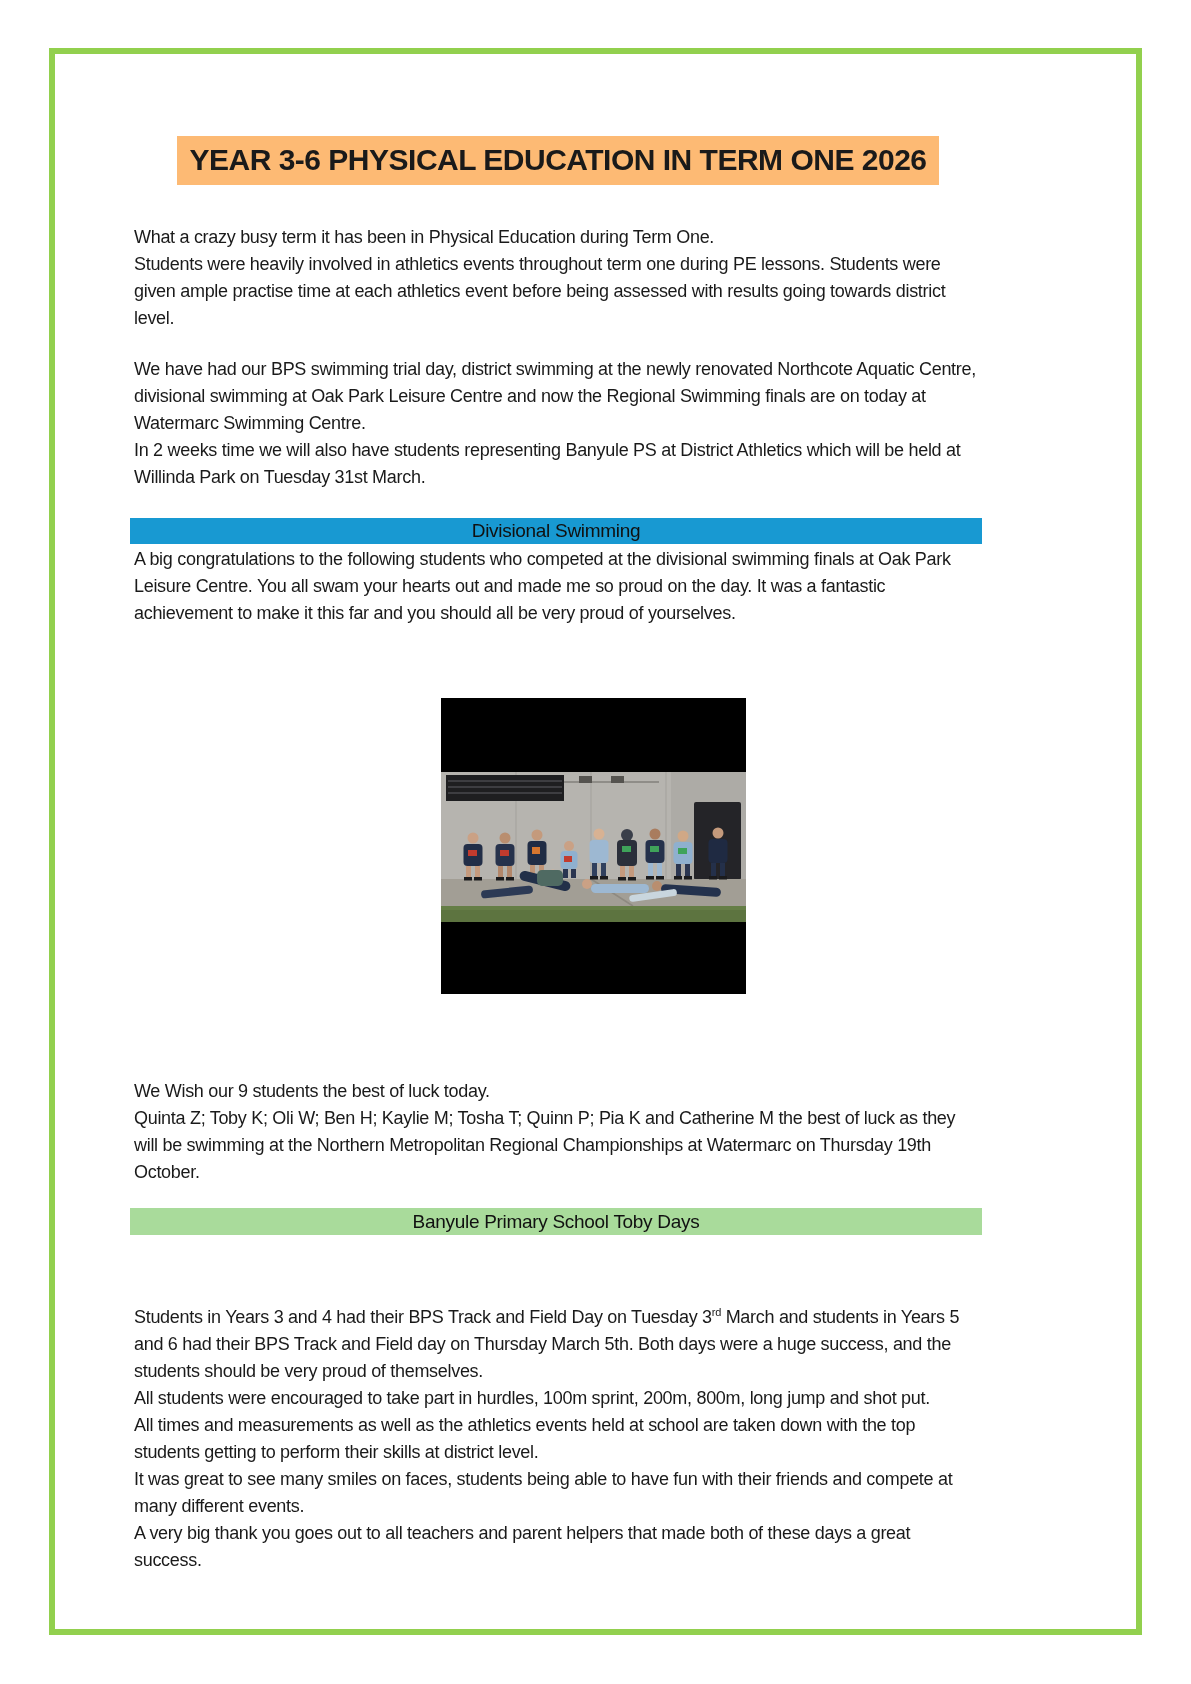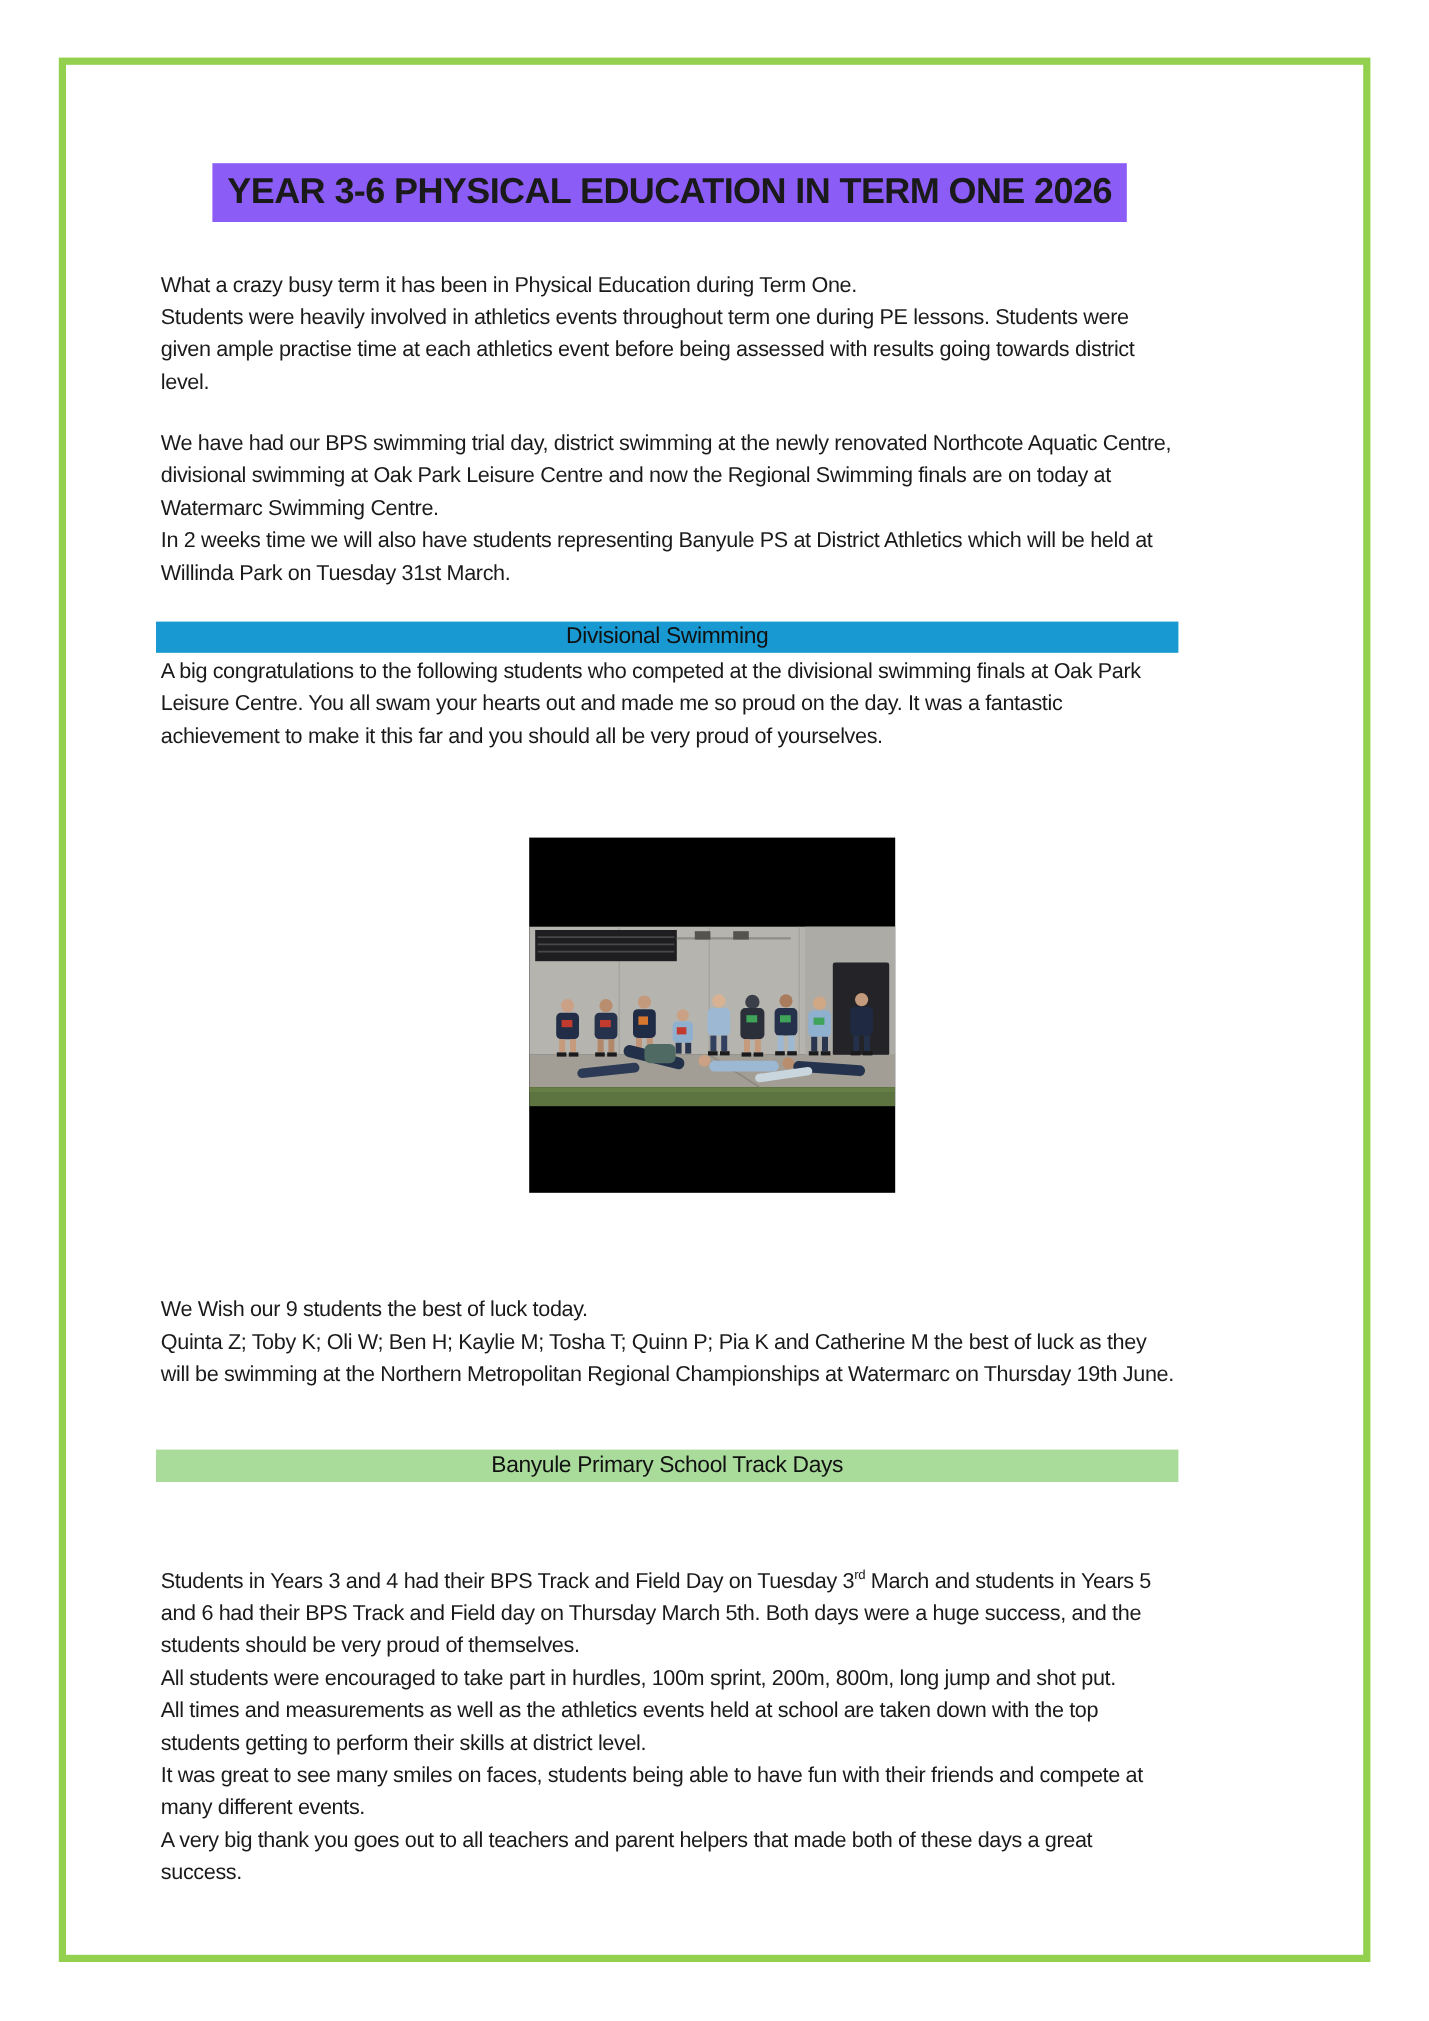--- a/index.html
+++ b/index.html
@@ -59,21 +59,21 @@
   sup{font-size:11px;vertical-align:super;line-height:0;}
 </style>
 </head>
 <body>
 
 <div class="page">
 
   <div class="border-frame"></div>
 
   <div class="title-row">
-    <span class="title-highlight" style="background-color: #8b5cf6;">YEAR 3-6 PHYSICAL EDUCATION IN TERM ONE 2026</span>
+    <span class="title-highlight" style="background-color: #fdba74;">YEAR 3-6 PHYSICAL EDUCATION IN TERM ONE 2026</span>
   </div>
 
   <div class="para" style="top:224px;">What a crazy busy term it has been in Physical Education during Term One.
 Students were heavily involved in athletics events throughout term one during PE lessons. Students were given ample practise time at each athletics event before being assessed with results going towards district level.</div>
 
   <div class="para" style="top:356px;">We have had our BPS swimming trial day, district swimming at the newly renovated Northcote Aquatic Centre, divisional swimming at Oak Park Leisure Centre and now the Regional Swimming finals are on today at Watermarc Swimming Centre.
 In 2 weeks time we will also have students representing Banyule PS at District Athletics which will be held at Willinda Park on Tuesday 31st March.</div>
 
   <div class="section-bar" style="top: 518px; background-color: rgb(24, 153, 210);">
     <span class="bar-label">Divisional Swimming</span>
@@ -188,24 +188,24 @@
         <circle cx="216" cy="114" r="5" fill="#b98e6f"></circle>
         <rect x="220" y="114" width="60" height="9" rx="4.5" fill="#24324d" transform="rotate(4 250 118)"></rect>
         <rect x="188" y="120" width="48" height="7" rx="3.5" fill="#c9d6de" transform="rotate(-8 212 123)"></rect>
         <rect x="96" y="98" width="26" height="16" rx="5" fill="#4f6a62"></rect>
       </g>
     </svg>
   </div>
 
 
   <div class="para" style="top:1078px;">We Wish our 9 students the best of luck today.
-Quinta Z; Toby K; Oli W; Ben H; Kaylie M; Tosha T; Quinn P; Pia K and Catherine M the best of luck as they will be swimming at the Northern Metropolitan Regional Championships at Watermarc on Thursday 19th June.</div>
+Quinta Z; Toby K; Oli W; Ben H; Kaylie M; Tosha T; Quinn P; Pia K and Catherine M the best of luck as they will be swimming at the Northern Metropolitan Regional Championships at Watermarc on Thursday 19th October.</div>
 
   <div class="section-bar" style="top: 1208px; height: 27px; background-color: rgb(169, 219, 155);">
-    <span class="bar-label">Banyule Primary School Track Days</span>
+    <span class="bar-label">Banyule Primary School Toby Days</span>
   </div>
 
   <div class="para" style="top:1264px;margin-top:40px;"><span>Students in Years 3 and 4 had their BPS Track and Field Day on Tuesday 3</span><sup>rd</sup><span> March and students in Years 5 and 6 had their BPS Track and Field day on Thursday March 5th. Both days were a huge success, and the students should be very proud of themselves.
 All students were encouraged to take part in hurdles, 100m sprint, 200m, 800m, long jump and shot put.
 All times and measurements as well as the athletics events held at school are taken down with the top students getting to perform their skills at district level.
 It was great to see many smiles on faces, students being able to have fun with their friends and compete at many different events.
 A very big thank you goes out to all teachers and parent helpers that made both of these days a great success.</span></div>
 
 </div>
 

